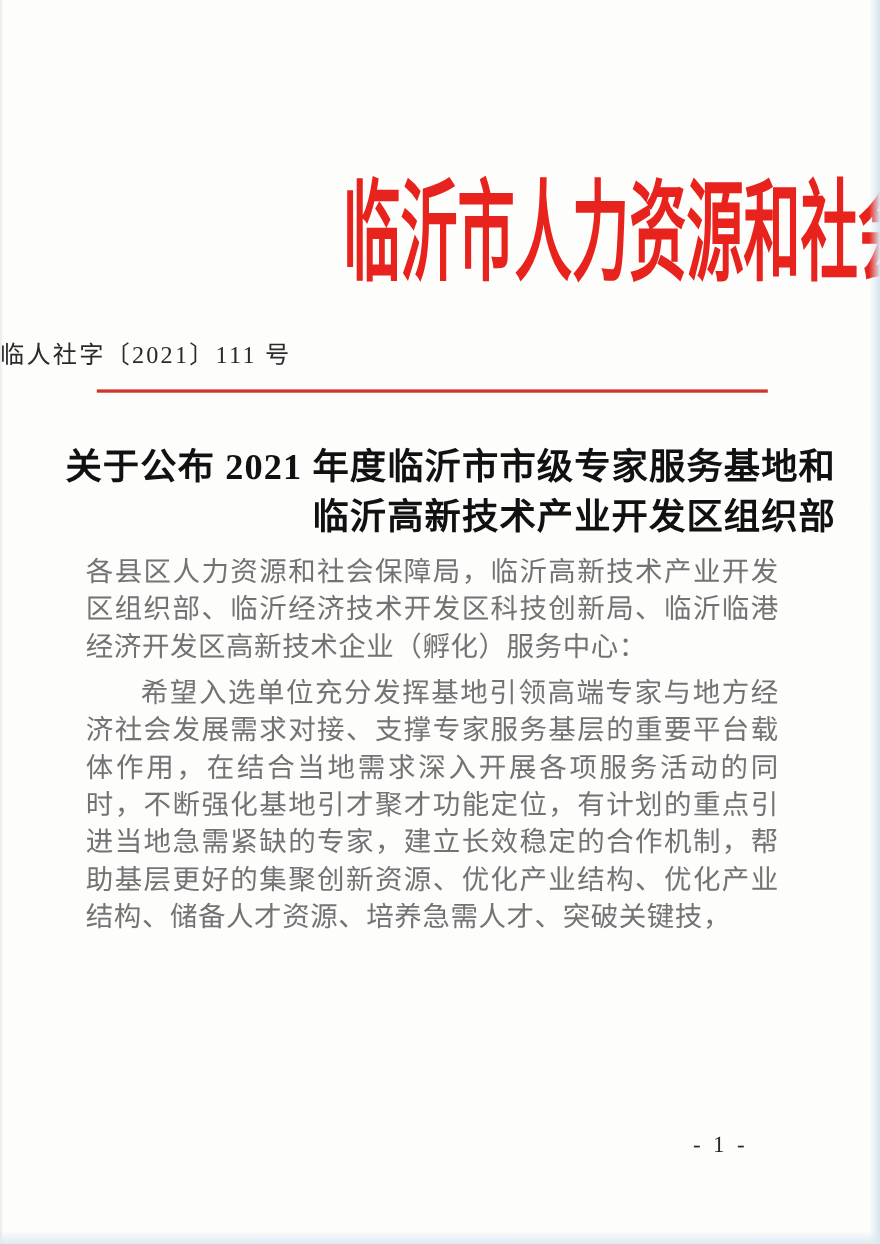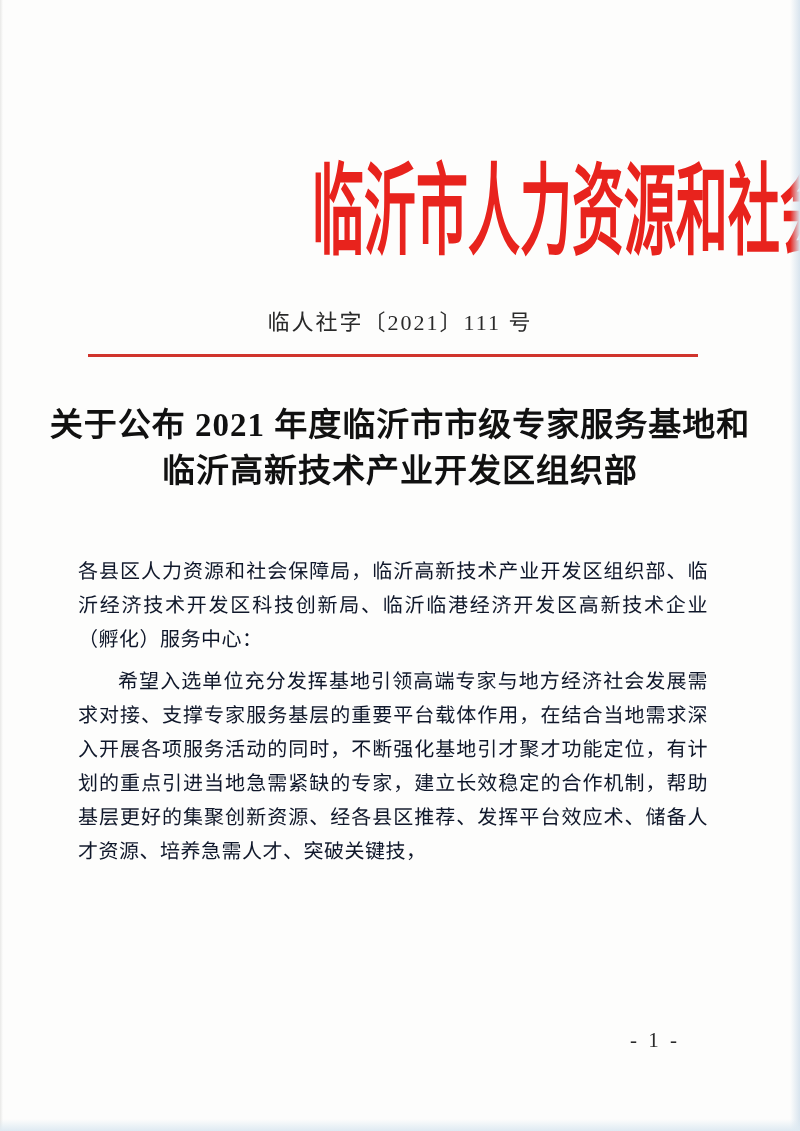--- a/index.html
+++ b/index.html
@@ -40,50 +40,50 @@
     display: inline-block;
     font-size: 100px;
     color: #e8231d;
     transform: scaleX(0.52);
     transform-origin: 50% 50%;
     letter-spacing: 0px;
   }
   .doc-number {
     position: absolute;
     top: 304px; left: 0; width: 100%;
-    text-align: center;
+    text-align: left;
     font-size: 22px;
     letter-spacing: 2px;
     color: #2a2a2a;
   }
   .red-rule {
     position: absolute;
     top: 354px; left: 88px;
     width: 610px; height: 3px;
     background: #d0342c;
   }
   .notice-title {
     position: absolute;
     top: 402px; left: 40px; right: 40px;
-    text-align: center;
+    text-align: right;
     font-weight: bold;
     font-size: 33px;
     line-height: 46px;
     color: #111;
     letter-spacing: 1px;
   }
   .body-text {
     position: absolute;
-    top: 554px; left: 78px;
+    top: 504px; left: 78px;
     width: 630px;
-    font-size: 20px;
+    font-size: 25px;
     line-height: 34px;
     letter-spacing: 0.5px;
     text-align: justify;
-    color: #0f172a;
+    color: #737373;
   }
   .body-text p { margin: 0 0 8px 0; }
   .body-text p.indent { text-indent: 2em; }
   .page-number {
     position: absolute;
     top: 1028px; right: 120px;
     font-size: 21px;
     letter-spacing: 3px;
     color: #2a2a2a;
   }
@@ -102,20 +102,20 @@
 
   <div class="red-rule"></div>
 
   <div class="notice-title">
     <div>关于公布 2021 年度临沂市市级专家服务基地和</div>
     <div>临沂高新技术产业开发区组织部</div>
   </div>
 
   <div class="body-text">
     <p>各县区人力资源和社会保障局，临沂高新技术产业开发区组织部、临沂经济技术开发区科技创新局、临沂临港经济开发区高新技术企业（孵化）服务中心：</p>
-    <p class="indent">希望入选单位充分发挥基地引领高端专家与地方经济社会发展需求对接、支撑专家服务基层的重要平台载体作用，在结合当地需求深入开展各项服务活动的同时，不断强化基地引才聚才功能定位，有计划的重点引进当地急需紧缺的专家，建立长效稳定的合作机制，帮助基层更好的集聚创新资源、经各县区推荐、发挥平台效应术、储备人才资源、培养急需人才、突破关键技，</p>
+    <p class="indent">希望入选单位充分发挥基地引领高端专家与地方经济社会发展需求对接、支撑专家服务基层的重要平台载体作用，在结合当地需求深入开展各项服务活动的同时，不断强化基地引才聚才功能定位，有计划的重点引进当地急需紧缺的专家，建立长效稳定的合作机制，帮助基层更好的集聚创新资源、优化产业结构、优化产业结构、储备人才资源、培养急需人才、突破关键技，</p>
   </div>
 
   <div class="page-number">- 1 -</div>
 
   <div class="edge-right"></div>
   <div class="edge-bottom"></div>
 </div>
 
 </body></html>

